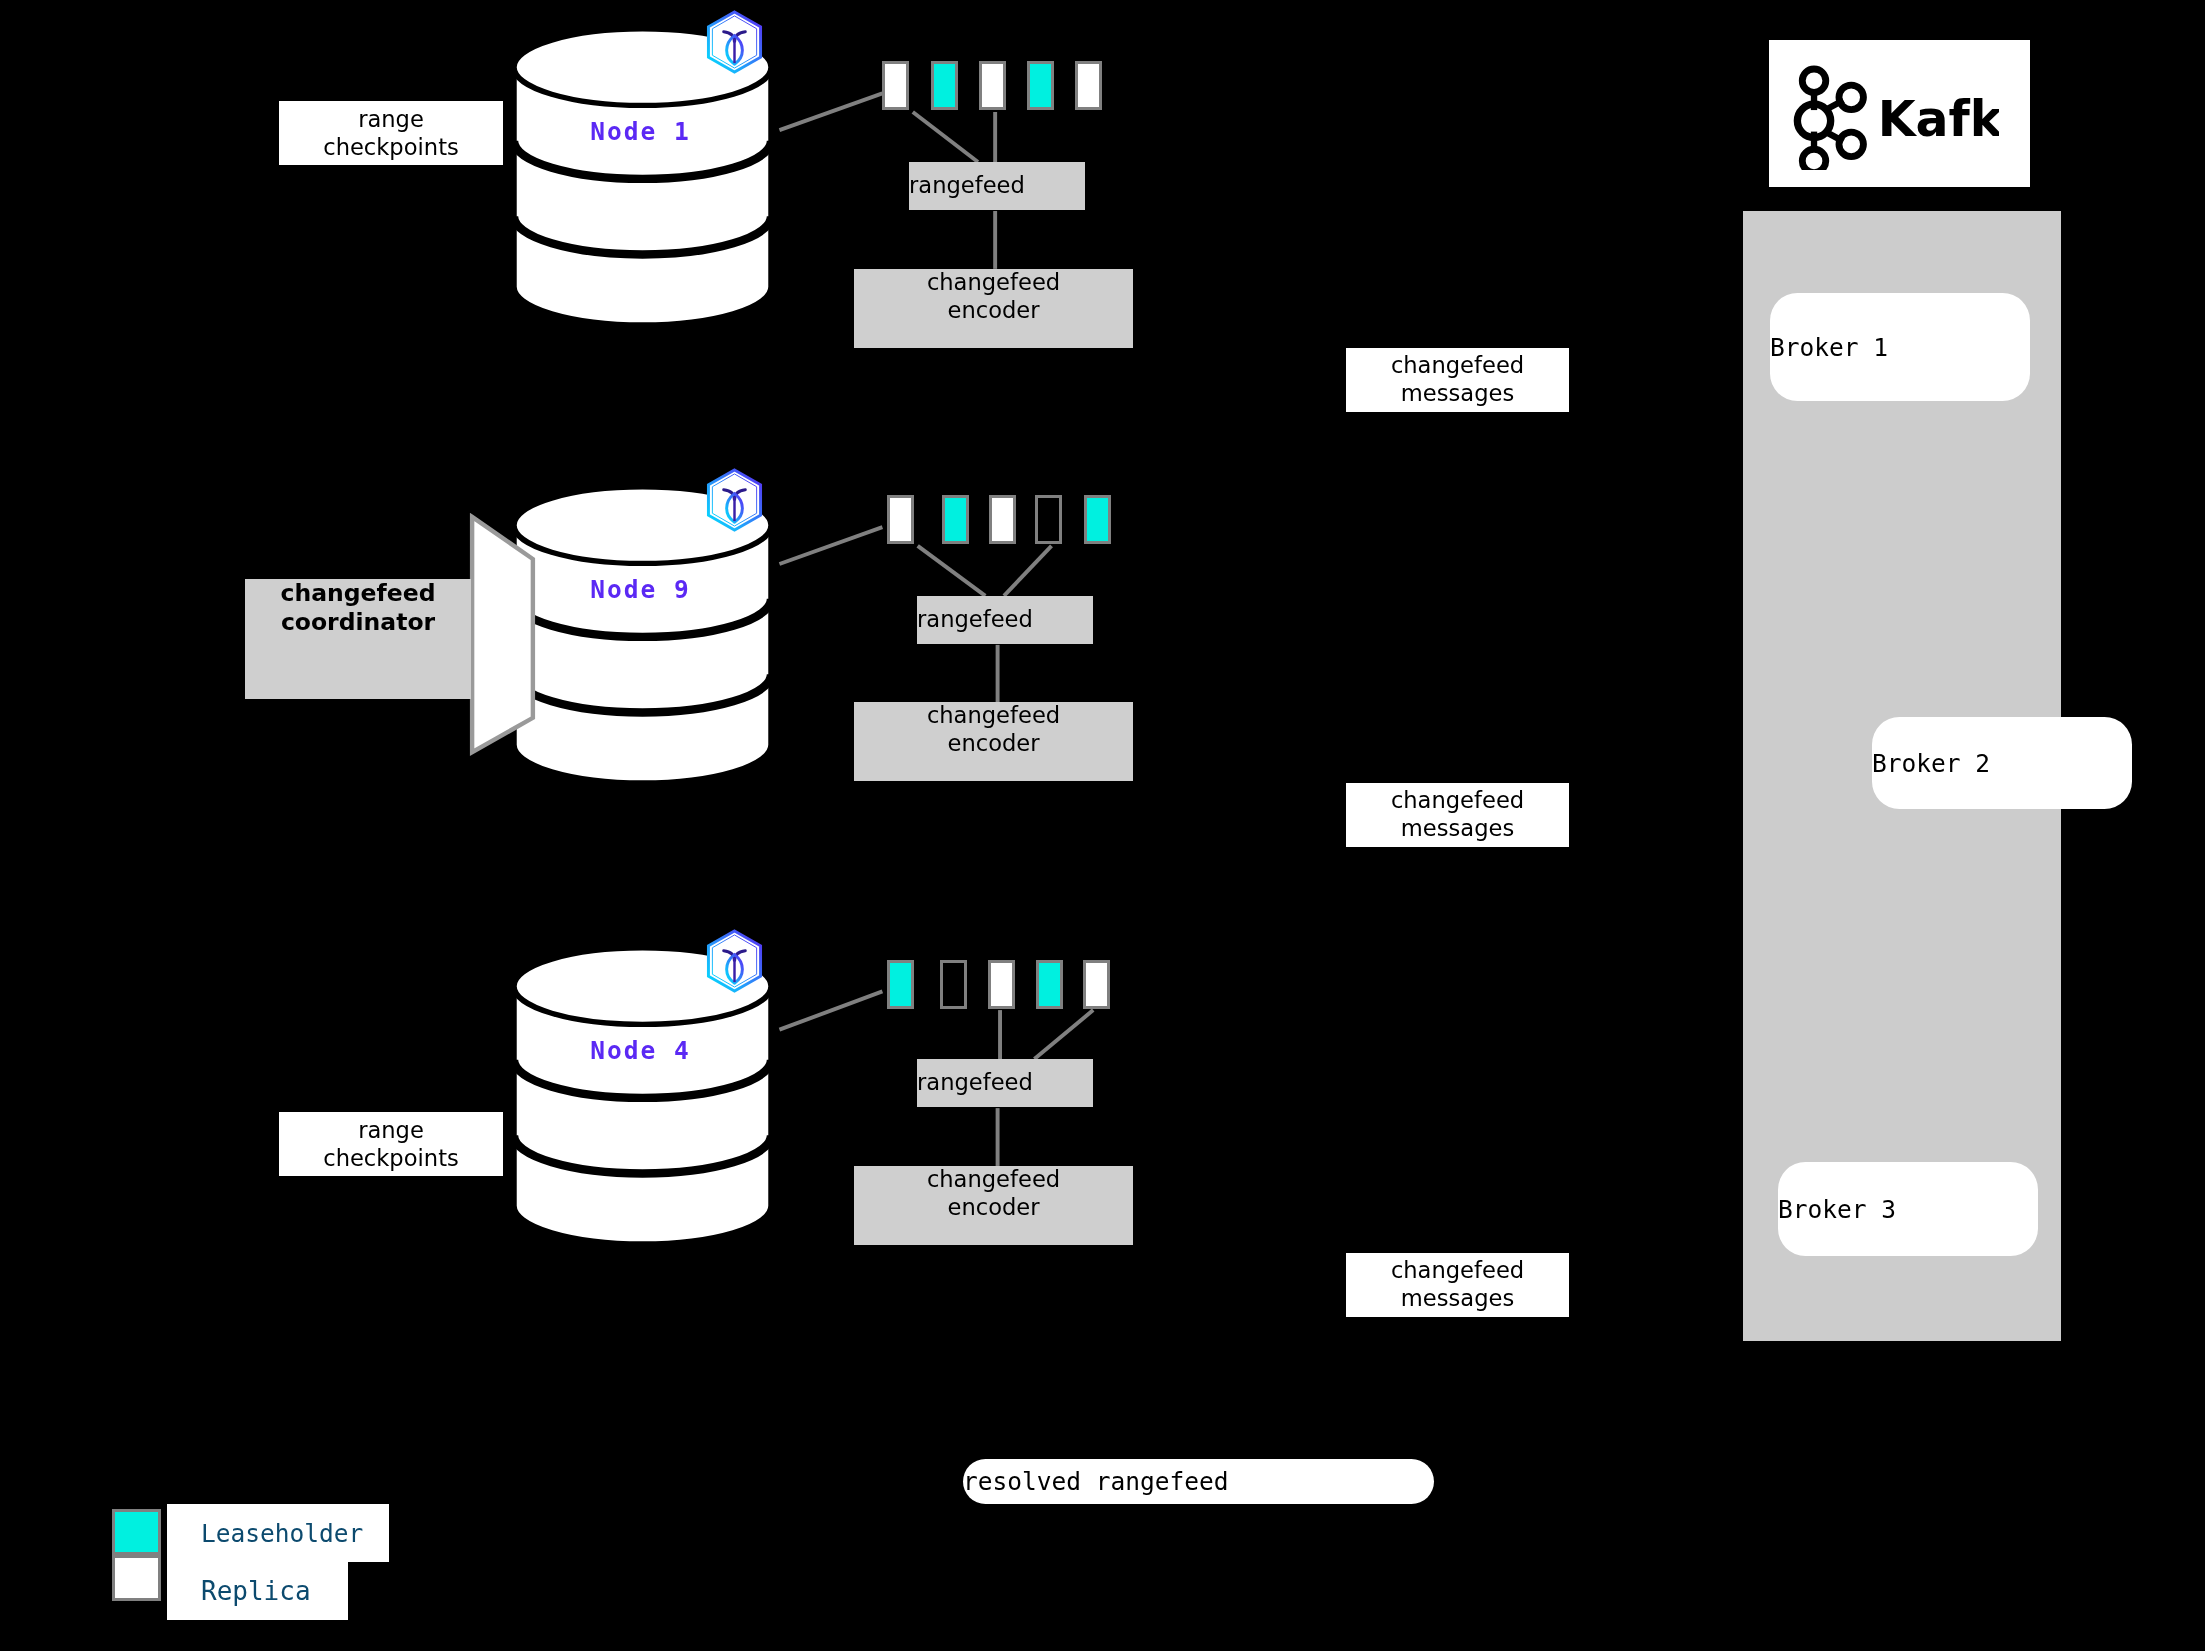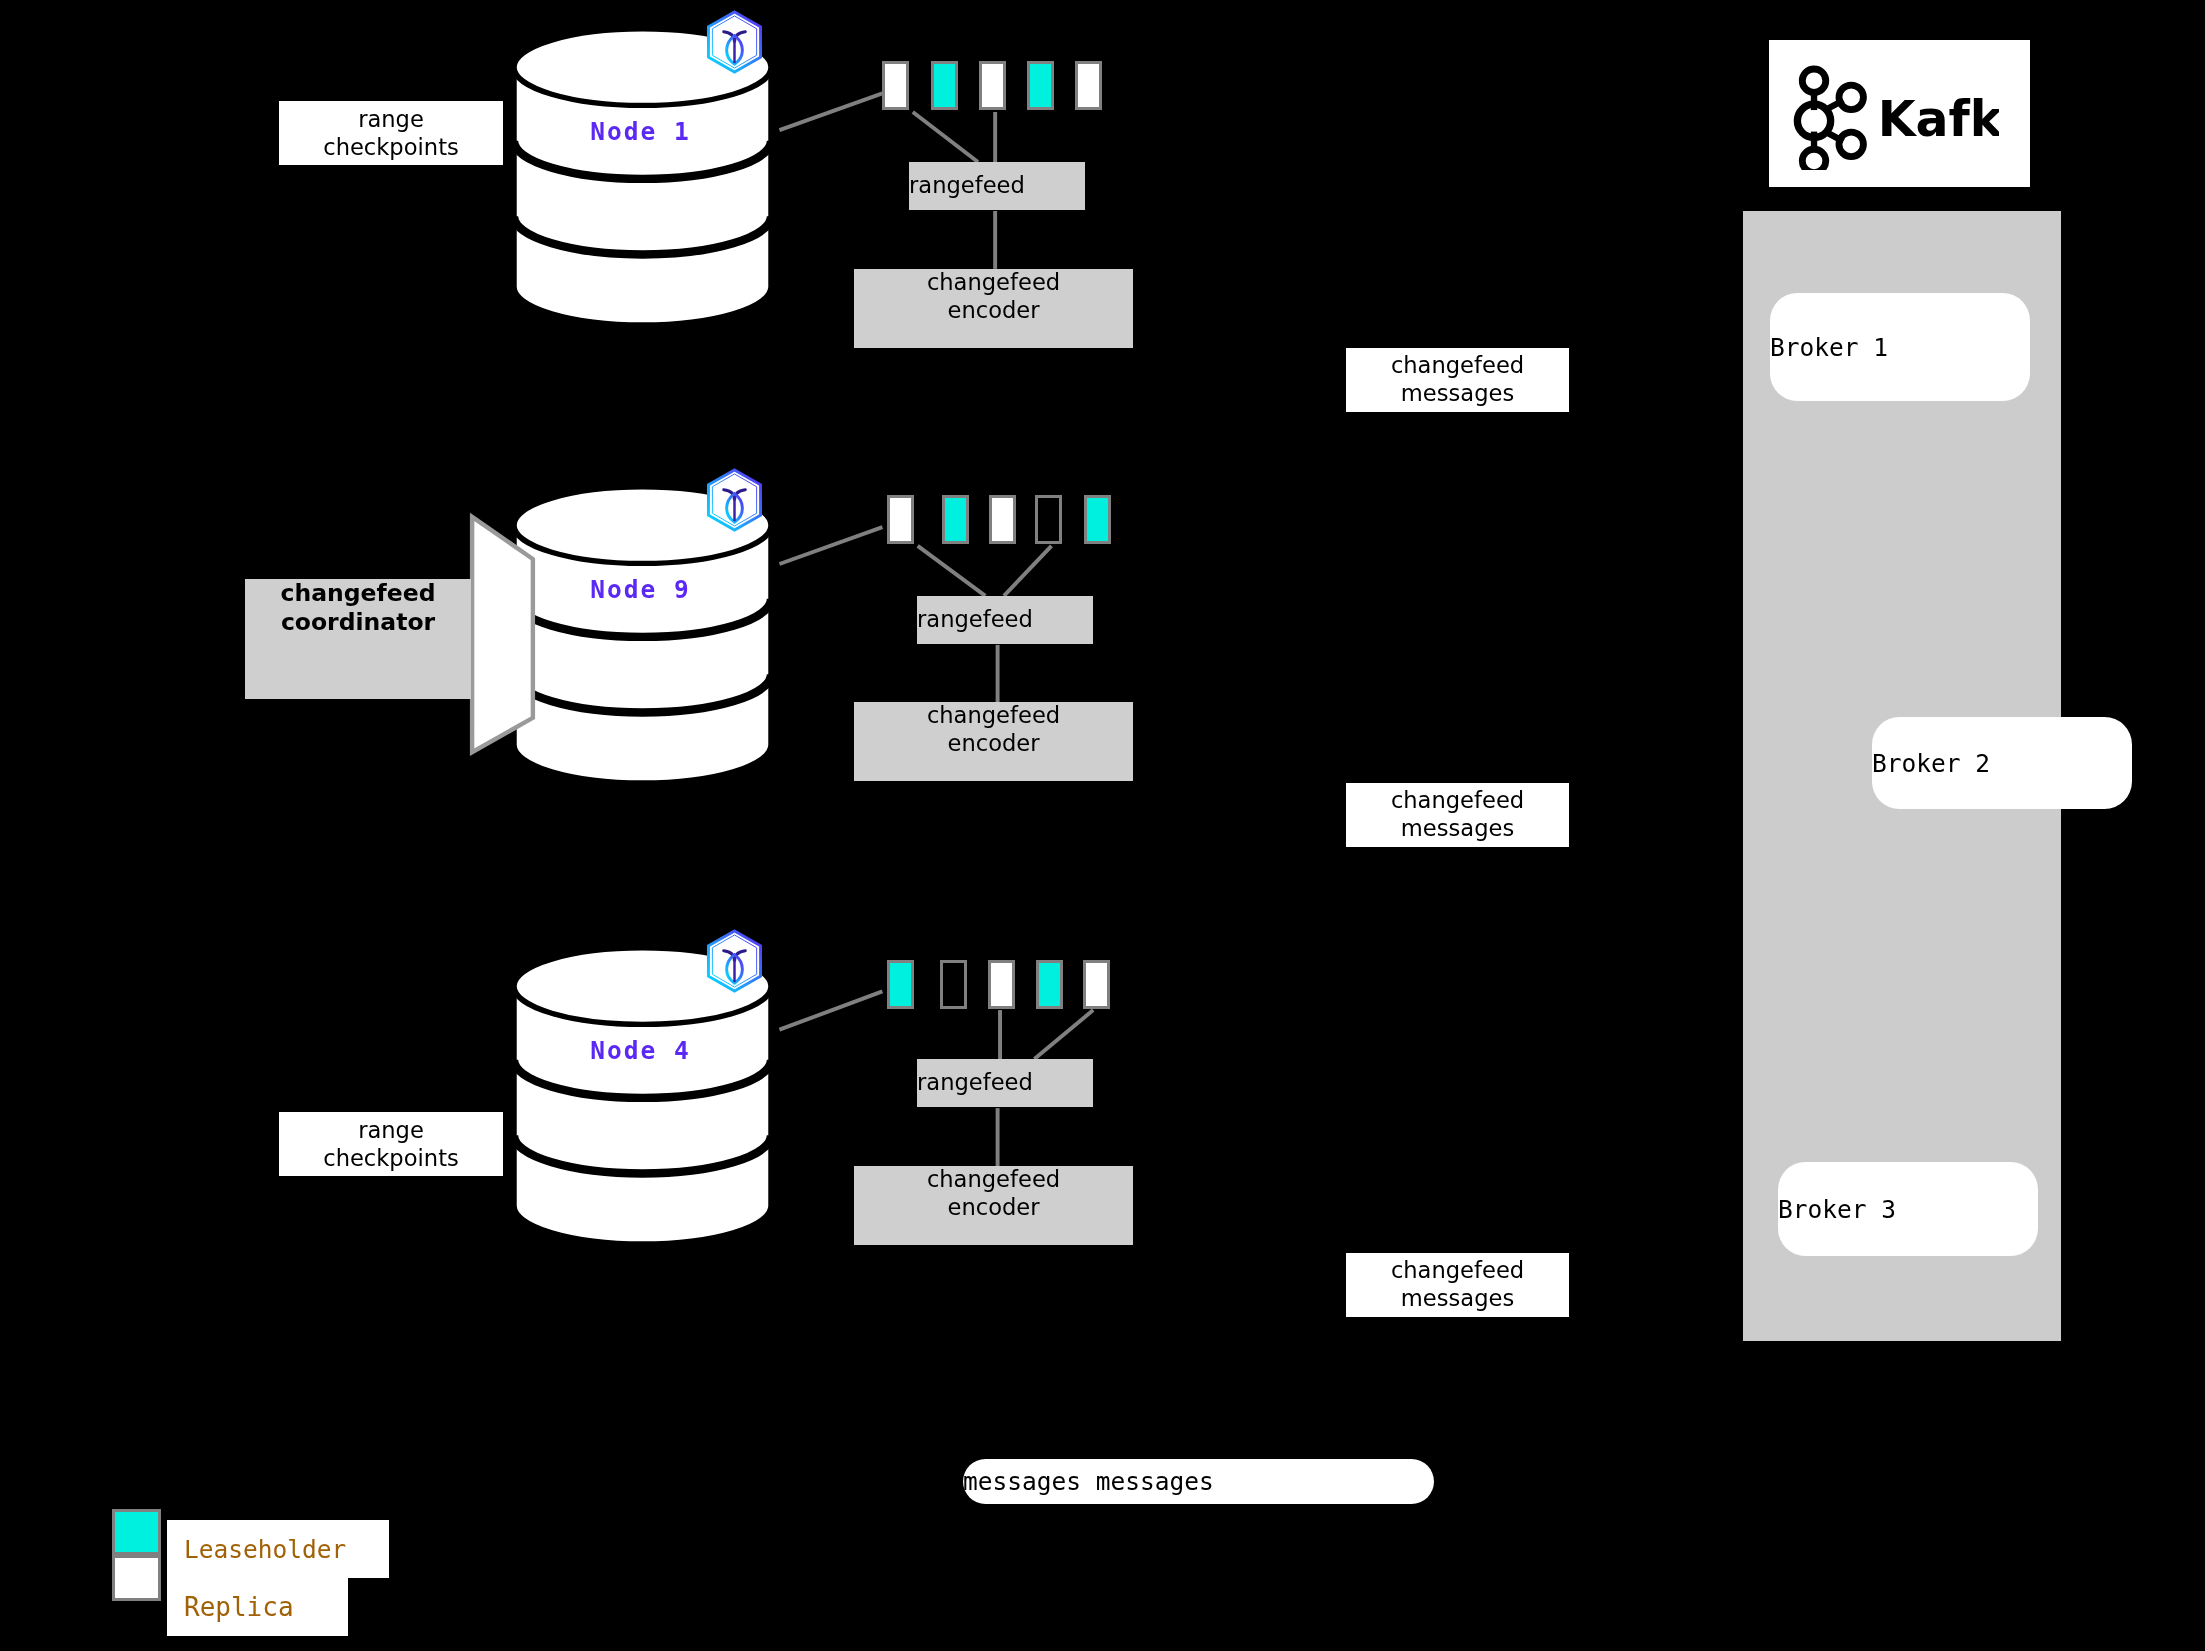--- a/index.html
+++ b/index.html
@@ -33,23 +33,23 @@
   .kcard{position:absolute;background:#ffffff;border-radius:27.5px;
          color:#000;font-family:"DejaVu Sans Mono",monospace;}
   .klogo{position:absolute;background:#ffffff;}
 
   
   .pill{position:absolute;background:#ffffff;border-radius:490px;color:#000;
         font-family:"DejaVu Sans Mono",monospace;}
 
   
   .lgswatch{position:absolute;border:3.4px solid #808080;box-sizing:border-box;}
-  .lglabel{position:absolute;background:#fff;color:#a16207;
+  .lglabel{position:absolute;background:#fff;color:#0c4a6e;
            font-family:"DejaVu Sans Mono",monospace;display:flex;align-items:center;
-           padding-left:17px;box-sizing:border-box;margin-top:16px;}
+           padding-left:34px;box-sizing:border-box;}
 
   .connector{position:absolute;top:0;left:0;width:2205px;height:1652px;
              pointer-events:none;}
 </style>
 </head>
 <body>
 
 <svg class="connector" viewBox="0 0 4498 3369" xmlns="http://www.w3.org/2000/svg">
   <g stroke="#808080" stroke-width="8" fill="none">
 
@@ -257,21 +257,21 @@
   <span>Broker 1</span>
 </div>
 <div class="kcard ctr" style="left:1872px;top:717px;width:260px;height:92px;font-size:24.5px;">
   <span>Broker 2</span>
 </div>
 <div class="kcard ctr" style="left:1770px;top:1162px;width:260px;height:94px;font-size:24.5px;margin-left:8px;">
   <span>Broker 3</span>
 </div>
 
 <div class="pill ctr" style="left:963px;top:1459px;width:471px;height:45px;font-size:24.5px;">
-  <span>messages messages</span>
+  <span>resolved rangefeed</span>
 </div>
 
 <div class="lgswatch" style="left:112px;top:1509px;width:49px;height:46px;background:#00f0e0;"></div>
 <div class="lglabel" style="left:167px;top:1504px;width:222px;height:58px;font-size:24.5px;">Leaseholder</div>
 
 <div class="lgswatch" style="left:112px;top:1555px;width:49px;height:46px;background:#ffffff;"></div>
 <div class="lglabel" style="left:167px;top:1562px;width:181px;height:58px;font-size:26px;">Replica</div>
 
 
 </body></html>

